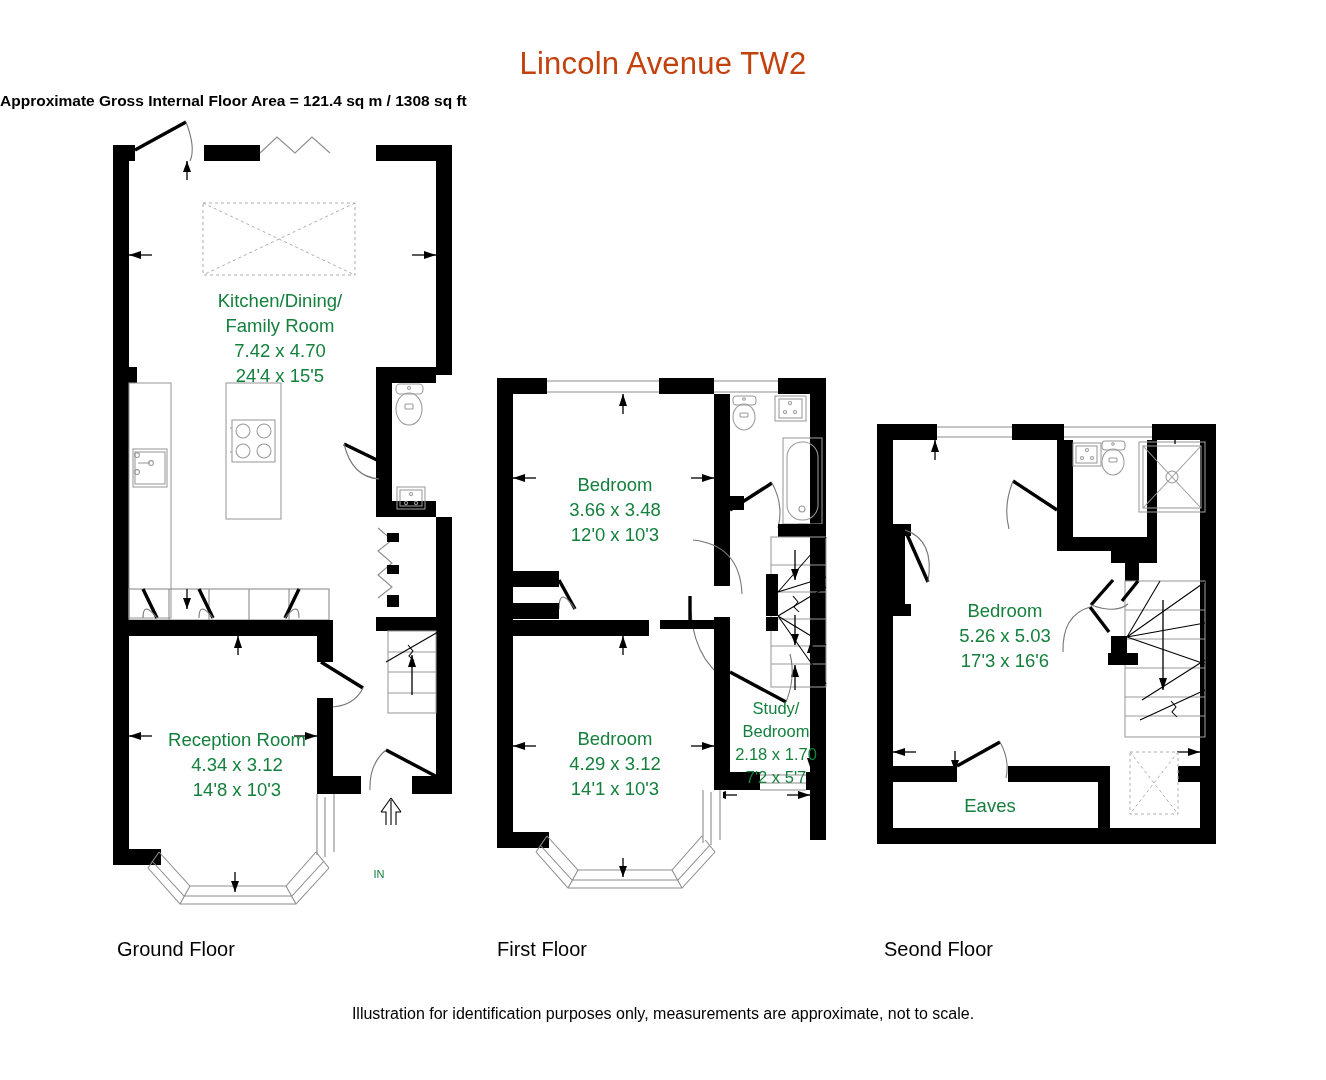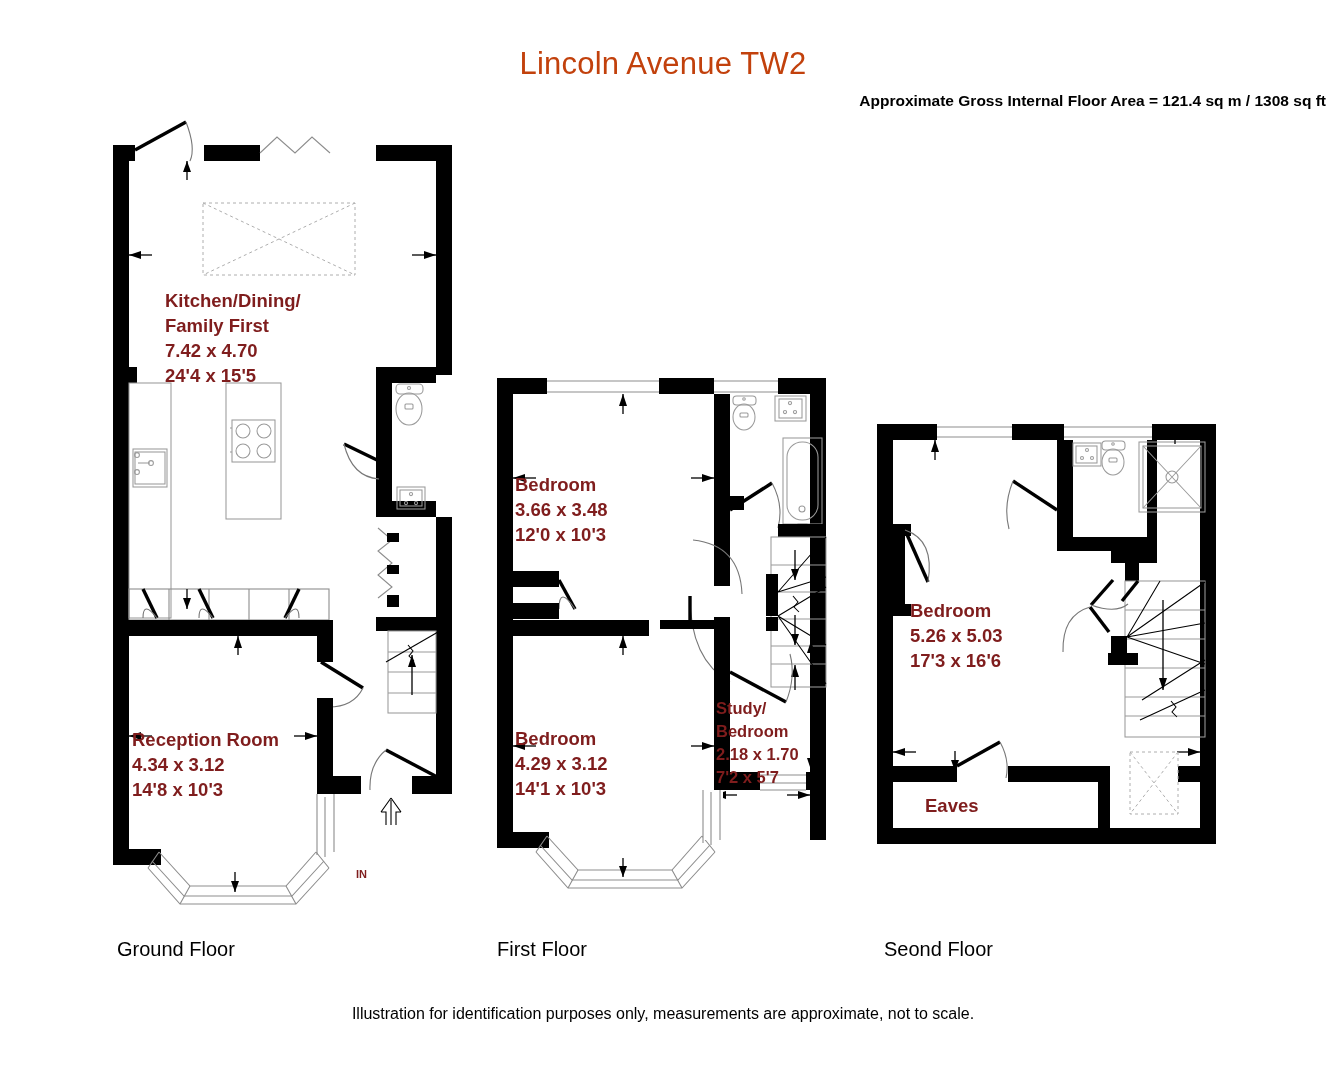--- a/index.html
+++ b/index.html
@@ -33,21 +33,21 @@
     font-size: 31px;
     font-weight: 400;
     letter-spacing: 0.2px;
     color: #c2410c;
   }
   .subtitle {
     position: absolute;
     left: 0;
     top: 92px;
     width: 1326px;
-    text-align: right;
+    text-align: left;
     font-size: 15.5px;
     font-weight: bold;
     color: #000;
   }
 
   .floor-label {
     position: absolute;
     font-size: 20px;
     font-weight: 400;
     color: #000;
@@ -84,26 +84,26 @@
   .door-leaf { stroke: #000; stroke-width: 3.4; fill: none; stroke-linecap: butt; }
   .door-arc { stroke: #777; stroke-width: 1.1; fill: none; }
   .dim { stroke: #000; stroke-width: 1.3; fill: none; }
   .dimhead { fill: #000; }
   .stair { fill: none; stroke: #9a9a9a; stroke-width: 1.05; }
   .stairline { fill: none; stroke: #000; stroke-width: 1.05; }
   .white { fill: #ffffff; }
 
   .room-label {
     position: absolute;
-    text-align: left;
+    text-align: center;
     font-size: 18.5px;
     line-height: 25px;
-    color: #7f1d1d;
+    color: #15803d;
     white-space: nowrap;
-    font-weight: 700;
+    font-weight: 400;
   }
   .room-label .rname { display: block; }
   .room-label .rdim  { display: block; }
 
   #label-kitchen { left: 165px; top: 288px; width: 230px; }
   #label-reception { left: 132px; top: 727px; width: 210px; }
   #label-in {
     left: 356px; top: 826px; width: 46px;
     font-size: 11px;
     margin-top: 36px;
@@ -455,21 +455,21 @@
 
       <g>
         <rect class="fix-d" x="1130" y="752" width="48" height="62"></rect>
         <path class="fix-d" d="M1130 752 L1178 814 M1178 752 L1130 814"></path>
       </g>
     </g>
   </svg>
 
   <div class="room-label" id="label-kitchen">
     <span class="rname">Kitchen/Dining/</span>
-    <span class="rname">Family First</span>
+    <span class="rname">Family Room</span>
     <span class="rdim">7.42 x 4.70</span>
     <span class="rdim">24'4 x 15'5</span>
   </div>
 
   <div class="room-label" id="label-reception">
     <span class="rname">Reception Room</span>
     <span class="rdim">4.34 x 3.12</span>
     <span class="rdim">14'8 x 10'3</span>
   </div>
 

